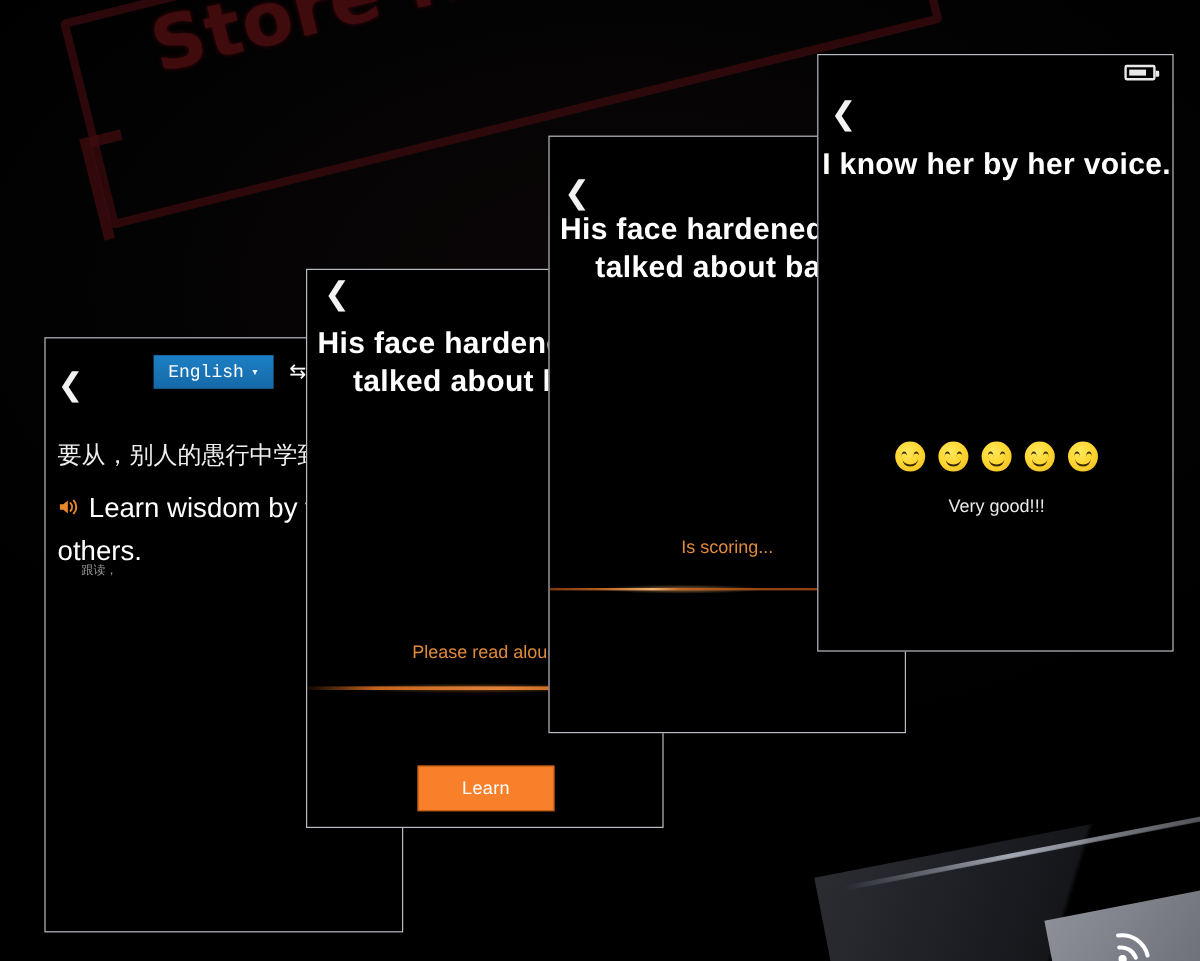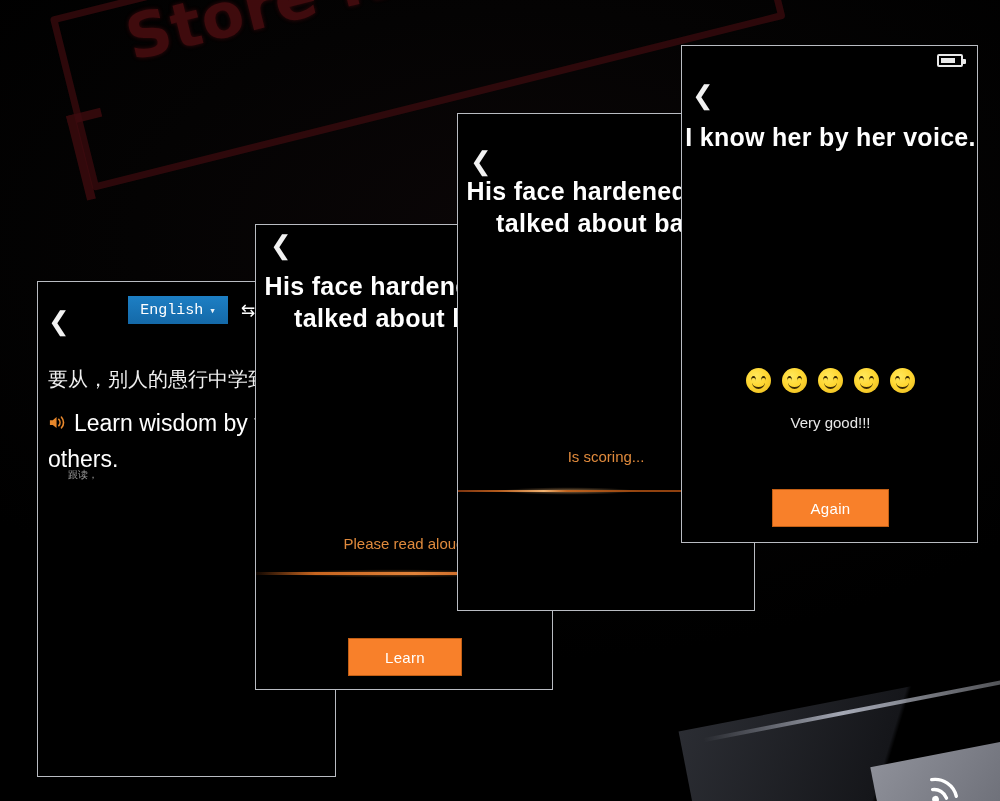--- a/index.html
+++ b/index.html
@@ -234,15 +234,14 @@
         <span class="eye r"></span>
         <span class="mouth"></span>
       </div>
       <div class="face">
         <span class="eye l"></span>
         <span class="eye r"></span>
         <span class="mouth"></span>
       </div>
     </div>
   <div id="verdict">Very good!!!</div>
-  <div class="orange-btn" id="p4-btn">Again</div>
 </div>
 <div class="back-arrow" id="p4-back">❮</div>
 
 </body></html>

